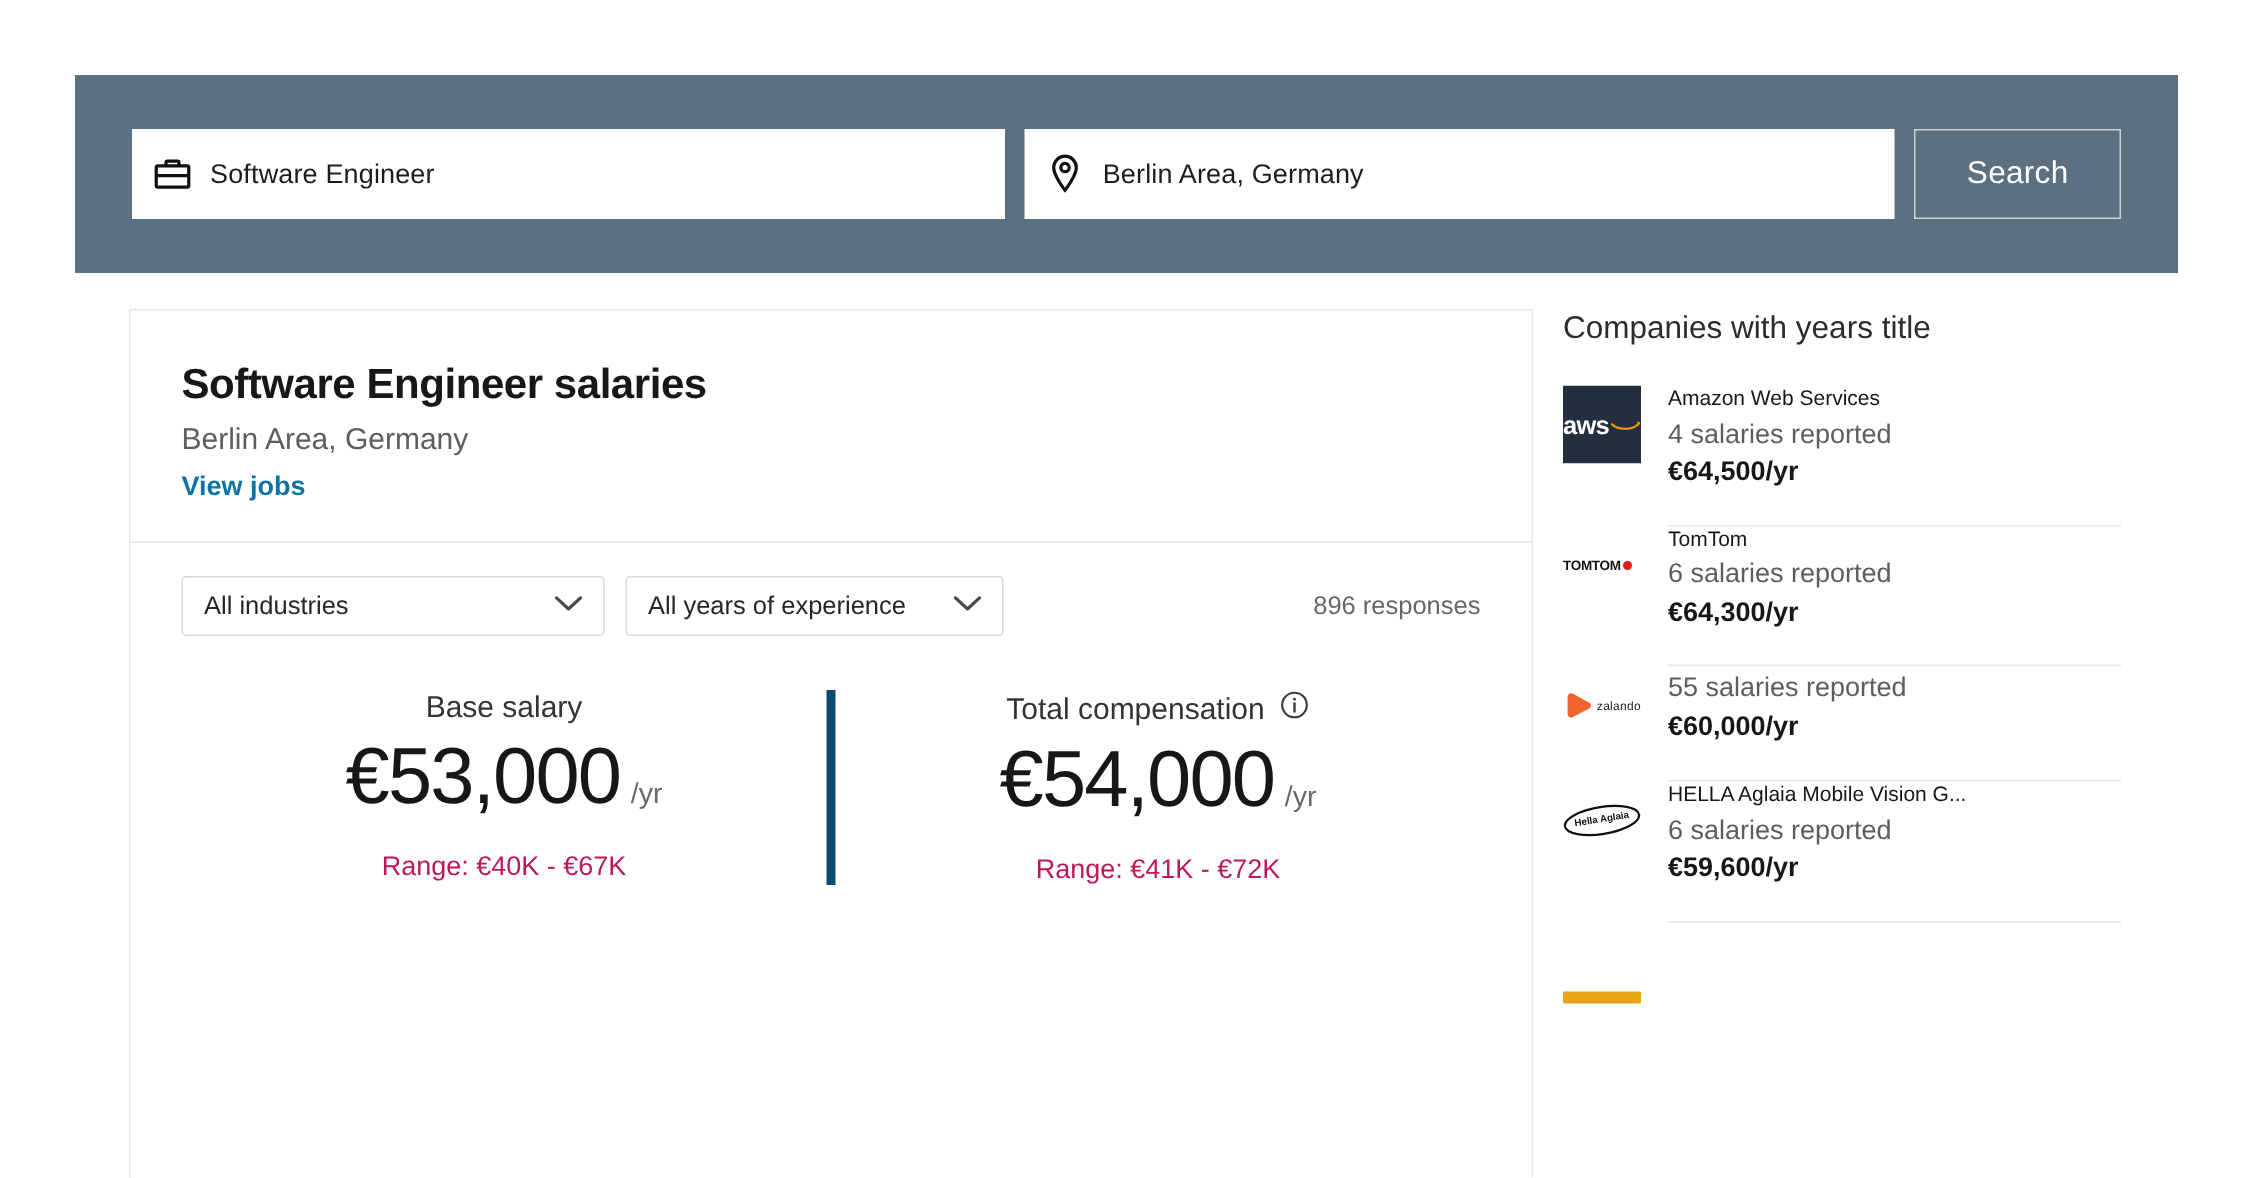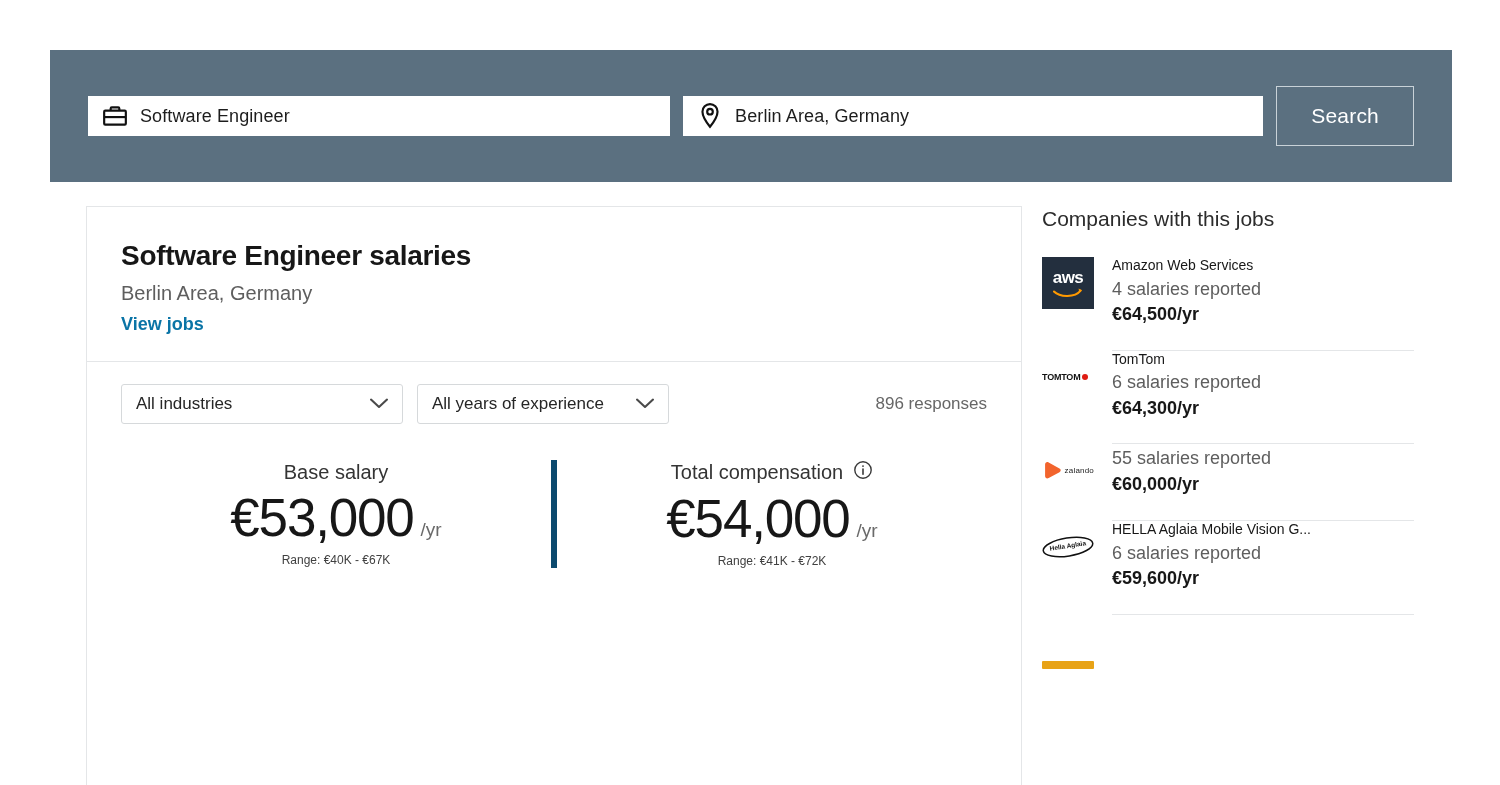--- a/index.html
+++ b/index.html
@@ -16,21 +16,21 @@
     left: 50px; top: 50px;
     width: 1402px; height: 132px;
     background: #5b7080;
     display: flex;
     align-items: center;
     padding: 0 38px;
     gap: 13px;
   }
   .field {
     background: #ffffff;
-    height: 40px;
+    height: 60px;
     display: flex;
     align-items: center;
     padding: 0 14px;
     gap: 12px;
   }
   .field-title { width: 583px; }
   .field-loc   { width: 581px; }
   .field-icon { flex: 0 0 auto; display: flex; align-items: center; }
   .field-text {
     font-size: 18px;
@@ -150,23 +150,23 @@
     font-size: 53px;
     color: #171717;
     letter-spacing: -1.2px;
     line-height: 1.15;
   }
   .salary-per {
     font-size: 19px;
     color: #6a6a6a;
   }
   .salary-range {
-    font-size: 12px;
-    color: #404040;
-    margin-top: 4px;
+    font-size: 18px;
+    color: #be185d;
+    margin-top: 18px;
   }
 
   
   .rail {
     position: absolute;
     left: 1042px; top: 24px;
     width: 372px; height: 579px;
     overflow: hidden;
   }
   .rail-title {
@@ -208,21 +208,21 @@
     font-weight: bold;
     color: #171717;
     margin-top: 3px;
     line-height: 1.25;
   }
 
   
   .aws-logo {
     width: 52px; height: 52px;
     background: #232f3e;
-    display: flex; flex-direction: column;
+    display: flex; flex-direction: row;
     align-items: center; justify-content: center;
     gap: 1px;
   }
   .aws-word {
     color: #fff; font-size: 17px; font-weight: bold;
     letter-spacing: -.5px; line-height: 1;
   }
   .tomtom-logo { width: 52px; display: flex; align-items: center; gap: 2px; }
   .tomtom-word {
     font-size: 9px; font-weight: bold; color: #111;
@@ -331,21 +331,21 @@
           <span class="salary-amount">€54,000</span>
           <span class="salary-per">/yr</span>
         </div>
         <div class="salary-range">Range: €41K - €72K</div>
       </div>
 
     </div>
   </div>
 
   <div class="rail">
-    <div class="rail-title">Companies with this jobs</div>
+    <div class="rail-title">Companies with years title</div>
 
     <div class="company">
       <div class="logo-box">
         <div class="aws-logo">
           <span class="aws-word">aws</span>
           <svg width="30" height="11" viewBox="0 0 30 11" fill="none">
             <path d="M1 4.5 C7 10.6, 22 10.6, 27.6 3.6" stroke="#ff9900" stroke-width="2.1" stroke-linecap="round" fill="none"></path>
             <path d="M25.6 1.4 L28.9 3.2 L26.3 5.8 Z" fill="#ff9900"></path>
           </svg>
         </div>

